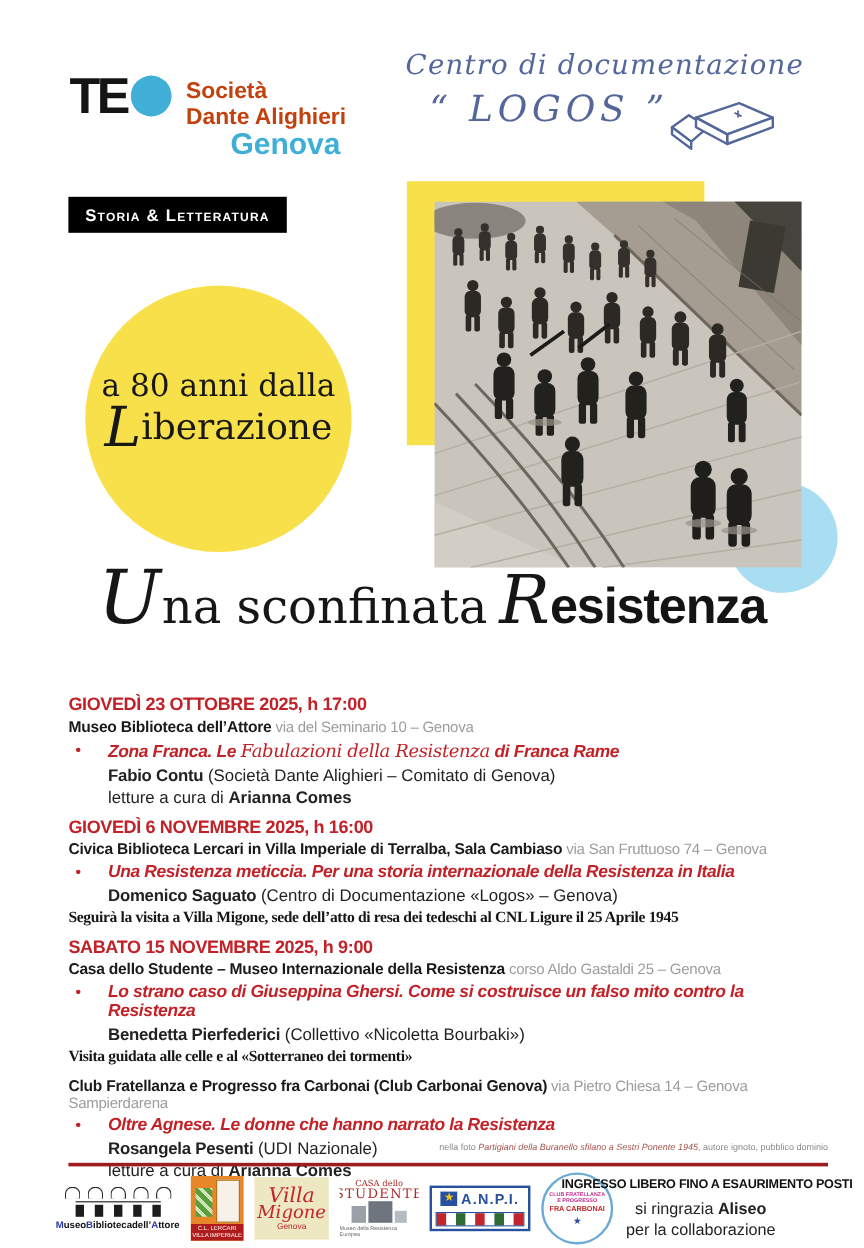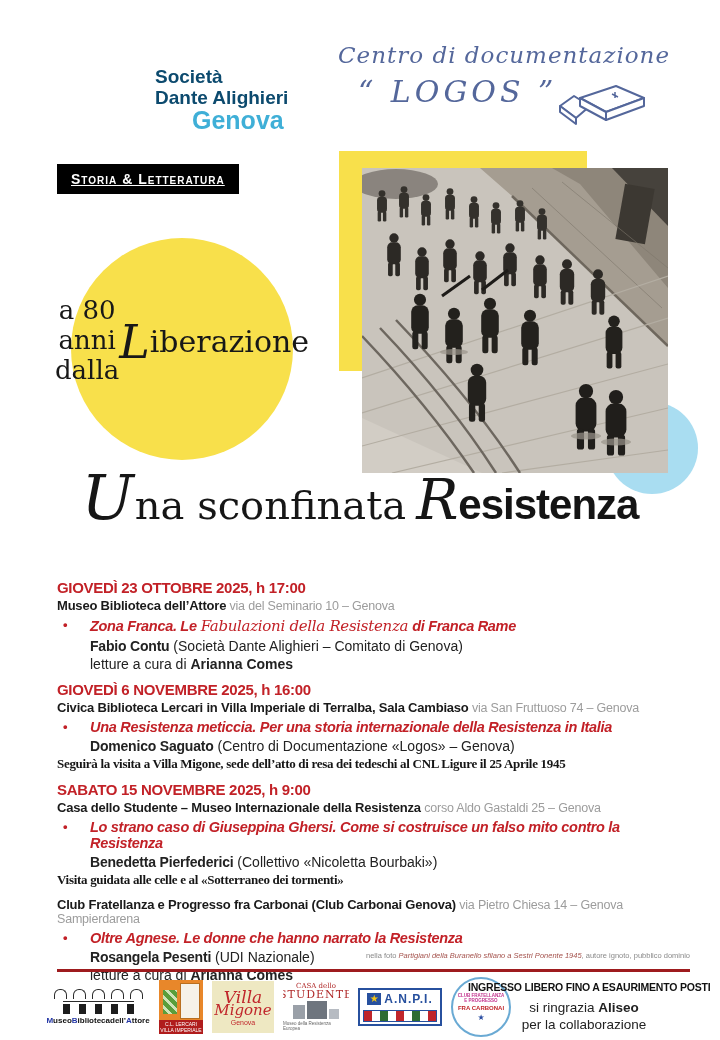--- a/index.html
+++ b/index.html
@@ -3,33 +3,33 @@
 <meta charset="utf-8">
 <style>
   html,body{margin:0;padding:0;background:#888;}
   .poster{position:relative;width:720px;height:1040px;background:#ffffff;overflow:hidden;
           font-family:"Liberation Sans",sans-serif;color:#1f1f1f;}
   
   .dante-logo{position:absolute;left:58px;top:62px;width:92px;}
   .dante-row1{font-weight:900;font-size:42px;line-height:38px;letter-spacing:-3px;color:#151515;}
   .dante-row2{display:flex;align-items:center;font-weight:900;font-size:42px;line-height:36px;letter-spacing:-3px;color:#151515;}
   .dante-dot{width:34px;height:34px;border-radius:50%;background:#3fafd7;margin-left:3px;}
-  .org-name{position:absolute;left:155px;top:66px;font-weight:700;font-size:19px;line-height:21px;color:#0c4a6e;}
+  .org-name{position:absolute;left:155px;top:66px;font-weight:700;font-size:19px;line-height:21px;color:#c2410c;}
   .org-city{position:absolute;left:192px;top:106px;font-weight:700;font-size:25px;color:#3fafd7;}
   .logos-center{position:absolute;left:338px;top:42px;width:340px;color:#54679b;}
   .logos-script{font-family:"DejaVu Serif",serif;font-style:italic;font-size:23px;letter-spacing:1px;}
   .logos-name{font-family:"DejaVu Serif",serif;font-style:italic;font-size:30px;letter-spacing:4px;margin:6px 0 0 20px;display:inline-block;}
   .books{position:absolute;left:212px;top:34px;}
   .series-badge{position:absolute;left:57px;top:164px;background:#000;color:#fff;padding:7px 14px;
-        font-variant:small-caps;font-weight:700;font-size:14px;letter-spacing:1px;text-decoration:underline;}
+        font-variant:small-caps;font-weight:700;font-size:14px;letter-spacing:1px;}
   
   .yellow-rect{position:absolute;left:339px;top:151px;width:248px;height:220px;background:#f8e04b;}
   .blue-circle{position:absolute;left:606px;top:402px;width:92px;height:92px;border-radius:50%;background:#a9ddf1;}
   .yellow-circle{position:absolute;left:71px;top:238px;width:222px;height:222px;border-radius:50%;background:#f8e04b;
-        display:flex;flex-direction:row;justify-content:center;align-items:center;text-align:center;padding-bottom:18px;box-sizing:border-box;}
+        display:flex;flex-direction:column;justify-content:center;align-items:center;text-align:center;padding-bottom:18px;box-sizing:border-box;}
   .yc-line1{font-family:"DejaVu Serif",serif;font-size:26px;color:#181818;}
   .yc-line2{font-family:"DejaVu Serif",serif;font-size:30px;color:#181818;margin-top:2px;}
   .yc-initial{font-family:"DejaVu Serif",serif;font-style:italic;font-size:46px;line-height:30px;vertical-align:-6px;}
   .photo{position:absolute;left:362px;top:168px;width:306px;height:305px;}
   
   .title-wrap{position:absolute;left:0;top:468px;width:720px;text-align:center;}
   .t-initial{font-family:"DejaVu Serif",serif;font-style:italic;font-size:62px;line-height:60px;color:#161616;}
   .t-serif{font-family:"DejaVu Serif",serif;font-size:40px;color:#161616;margin:0 10px 0 1px;}
   .t-sans{font-family:"Liberation Sans",sans-serif;font-weight:700;font-size:42px;color:#141414;letter-spacing:-1px;}
   .subtitle{position:absolute;left:0;top:538px;width:720px;text-align:center;font-size:23px;color:#1c1c1c;letter-spacing:-0.2px;}
@@ -99,20 +99,24 @@
   .entry-line{font-weight:700;font-size:10.5px;letter-spacing:-0.2px;color:#111;white-space:nowrap;}
   .thanks1{font-size:13.5px;color:#222;margin-top:7px;}
   .thanks2{font-size:13.5px;color:#222;margin-top:2px;}
 </style>
 </head>
 <body>
 
 <div class="poster">
 
   <div class="dante-logo">
+    <div class="dante-row2">
+      <span>TE</span>
+      <span class="dante-dot"></span>
+    </div>
   </div>
   <div class="org-name">
     <div>Società</div>
     <div>Dante Alighieri</div>
   </div>
   <div class="org-city">Genova</div>
 
   <div class="logos-center">
     <div class="logos-script">Centro di documentazione</div>
     <div class="logos-name">“ LOGOS ”</div>

